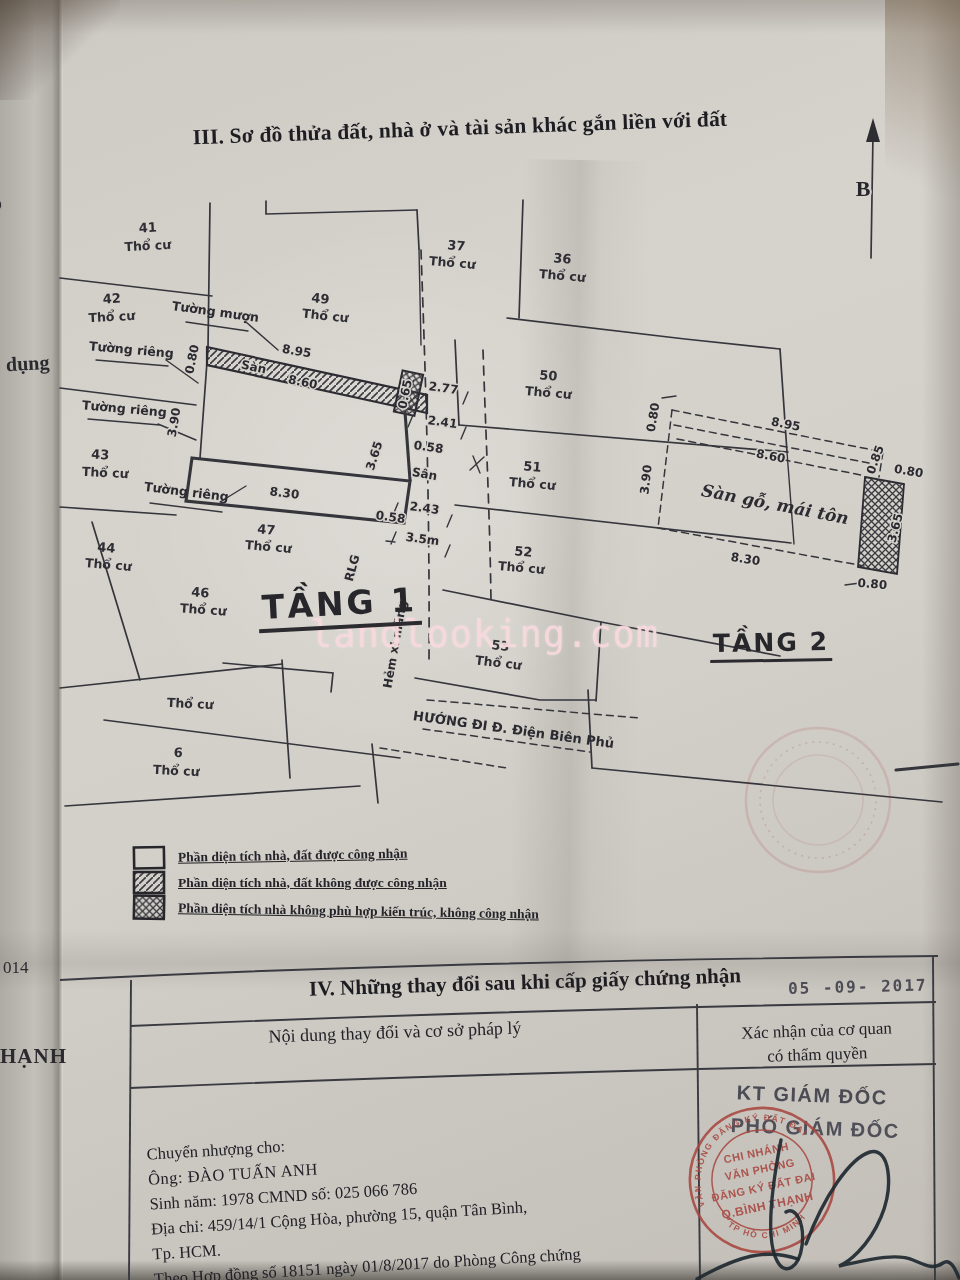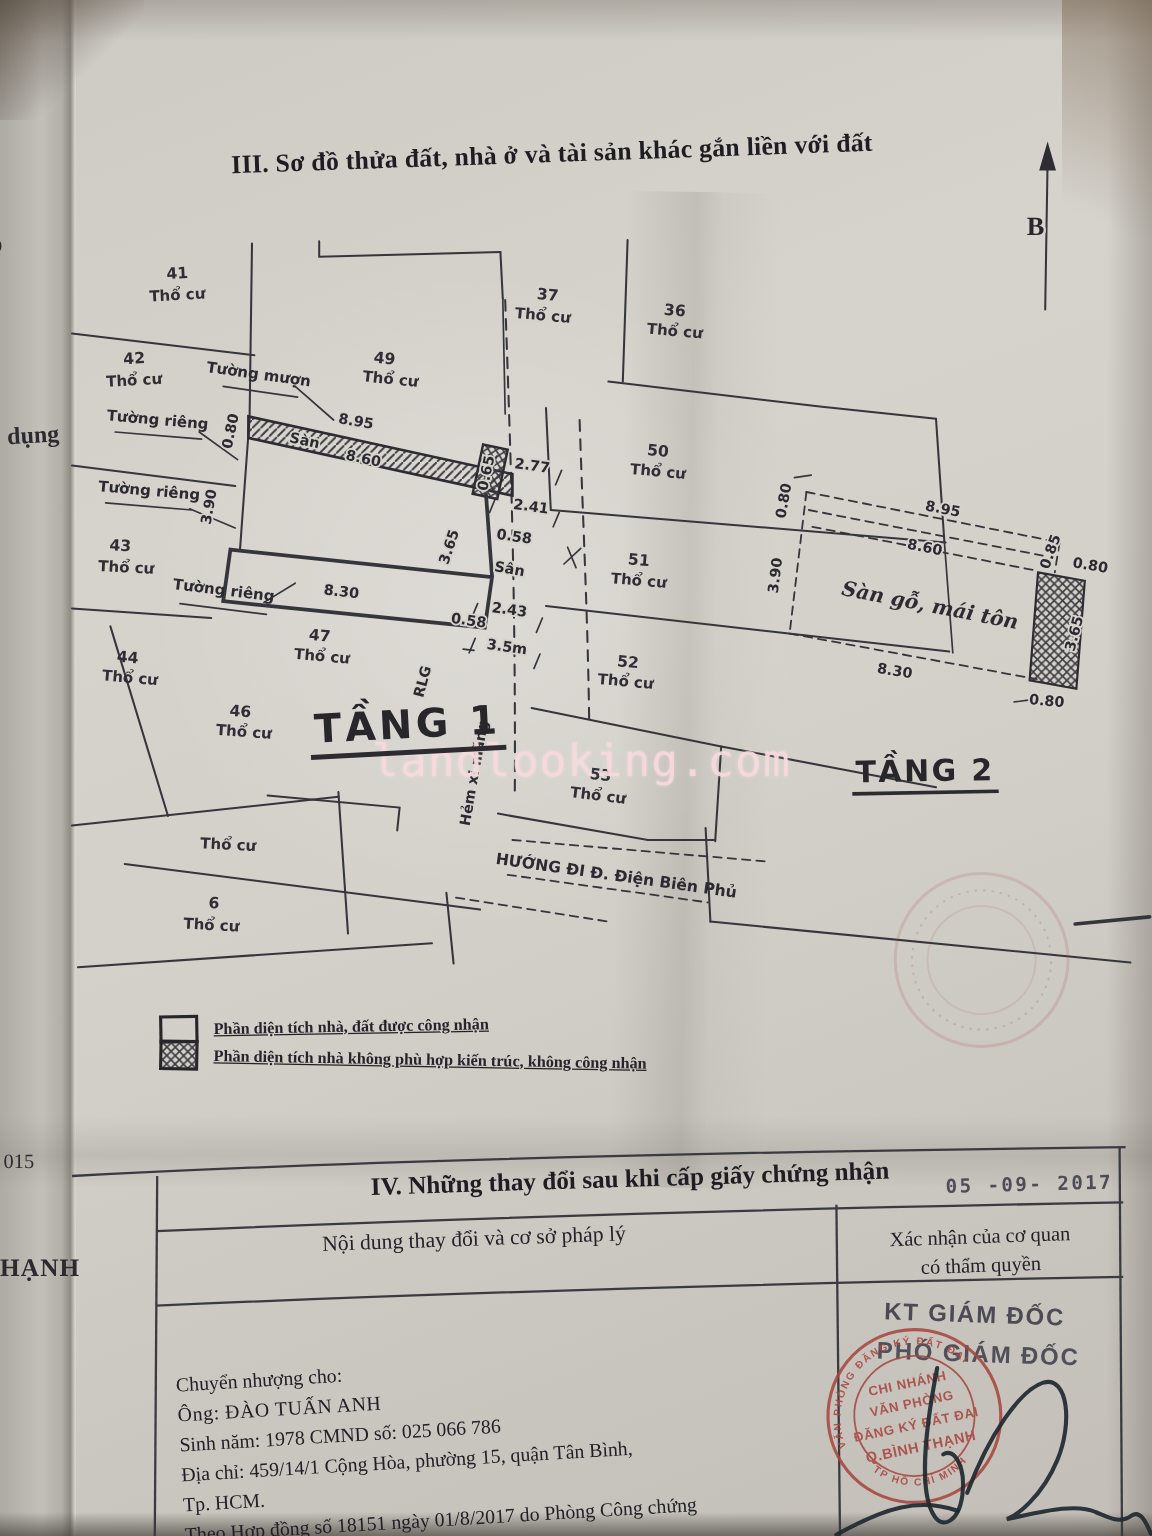--- a/index.html
+++ b/index.html
@@ -95,21 +95,21 @@
   <div class="ov fold-mid"></div>
   <div class="ov crease-h"></div>
   <div class="ov band-r"></div>
   <div class="ov corner-tl"></div>
   <div class="ov corner-tr"></div>
   <div class="ov band-b"></div>
   <div class="ov sheen"></div>
 
   <div class="abs frag frag-o">ỏ</div>
   <div class="abs frag frag-dung">dụng</div>
-  <div class="abs frag frag-015">015</div>
+  <div class="abs frag frag-015">014</div>
   <div class="abs frag frag-hanh">HẠNH</div>
 
   <div class="abs doc-title">III. Sơ đồ thửa đất, nhà ở và tài sản khác gắn liền với đất</div>
 
   <svg class="abs" style="left:0;top:0" width="960" height="1280" viewBox="0 0 960 1280">
     <defs>
       <pattern id="pDiag" patternUnits="userSpaceOnUse" width="7" height="7">
         <path d="M0 7 L7 0" stroke="#3a3a40" stroke-width="1.6"></path>
       </pattern>
       <pattern id="pCross" patternUnits="userSpaceOnUse" width="7" height="7">
@@ -302,20 +302,26 @@
   <div class="abs tang tang1">TẦNG 1</div>
   <div class="abs tang tang2">TẦNG 2</div>
 
   <div class="abs legend">
     <div class="lrow" style="transform:rotate(-1deg)">
       <svg width="34" height="25">
           <rect x="2" y="2" width="30" height="21" fill="none" stroke="#26262b" stroke-width="2.6"></rect>
         </svg>
       <span class="ltxt">Phần diện tích nhà, đất được công nhận</span>
     </div>
+    <div class="lrow">
+      <svg width="34" height="25">
+          <rect x="2" y="2" width="30" height="21" fill="url(#pDiag)" stroke="#26262b" stroke-width="2.6"></rect>
+        </svg>
+      <span class="ltxt">Phần diện tích nhà, đất không được công nhận</span>
+    </div>
     <div class="lrow" style="transform:rotate(1deg)">
       <svg width="34" height="27">
           <rect x="2" y="2" width="30" height="23" fill="url(#pCross)" stroke="#26262b" stroke-width="2.6"></rect>
         </svg>
       <span class="ltxt">Phần diện tích nhà không phù hợp kiến trúc, không công nhận</span>
     </div>
   </div>
 
   <div class="abs s4-title">IV. Những thay đổi sau khi cấp giấy chứng nhận</div>
   <div class="abs s4-date">05 -09- 2017</div>

